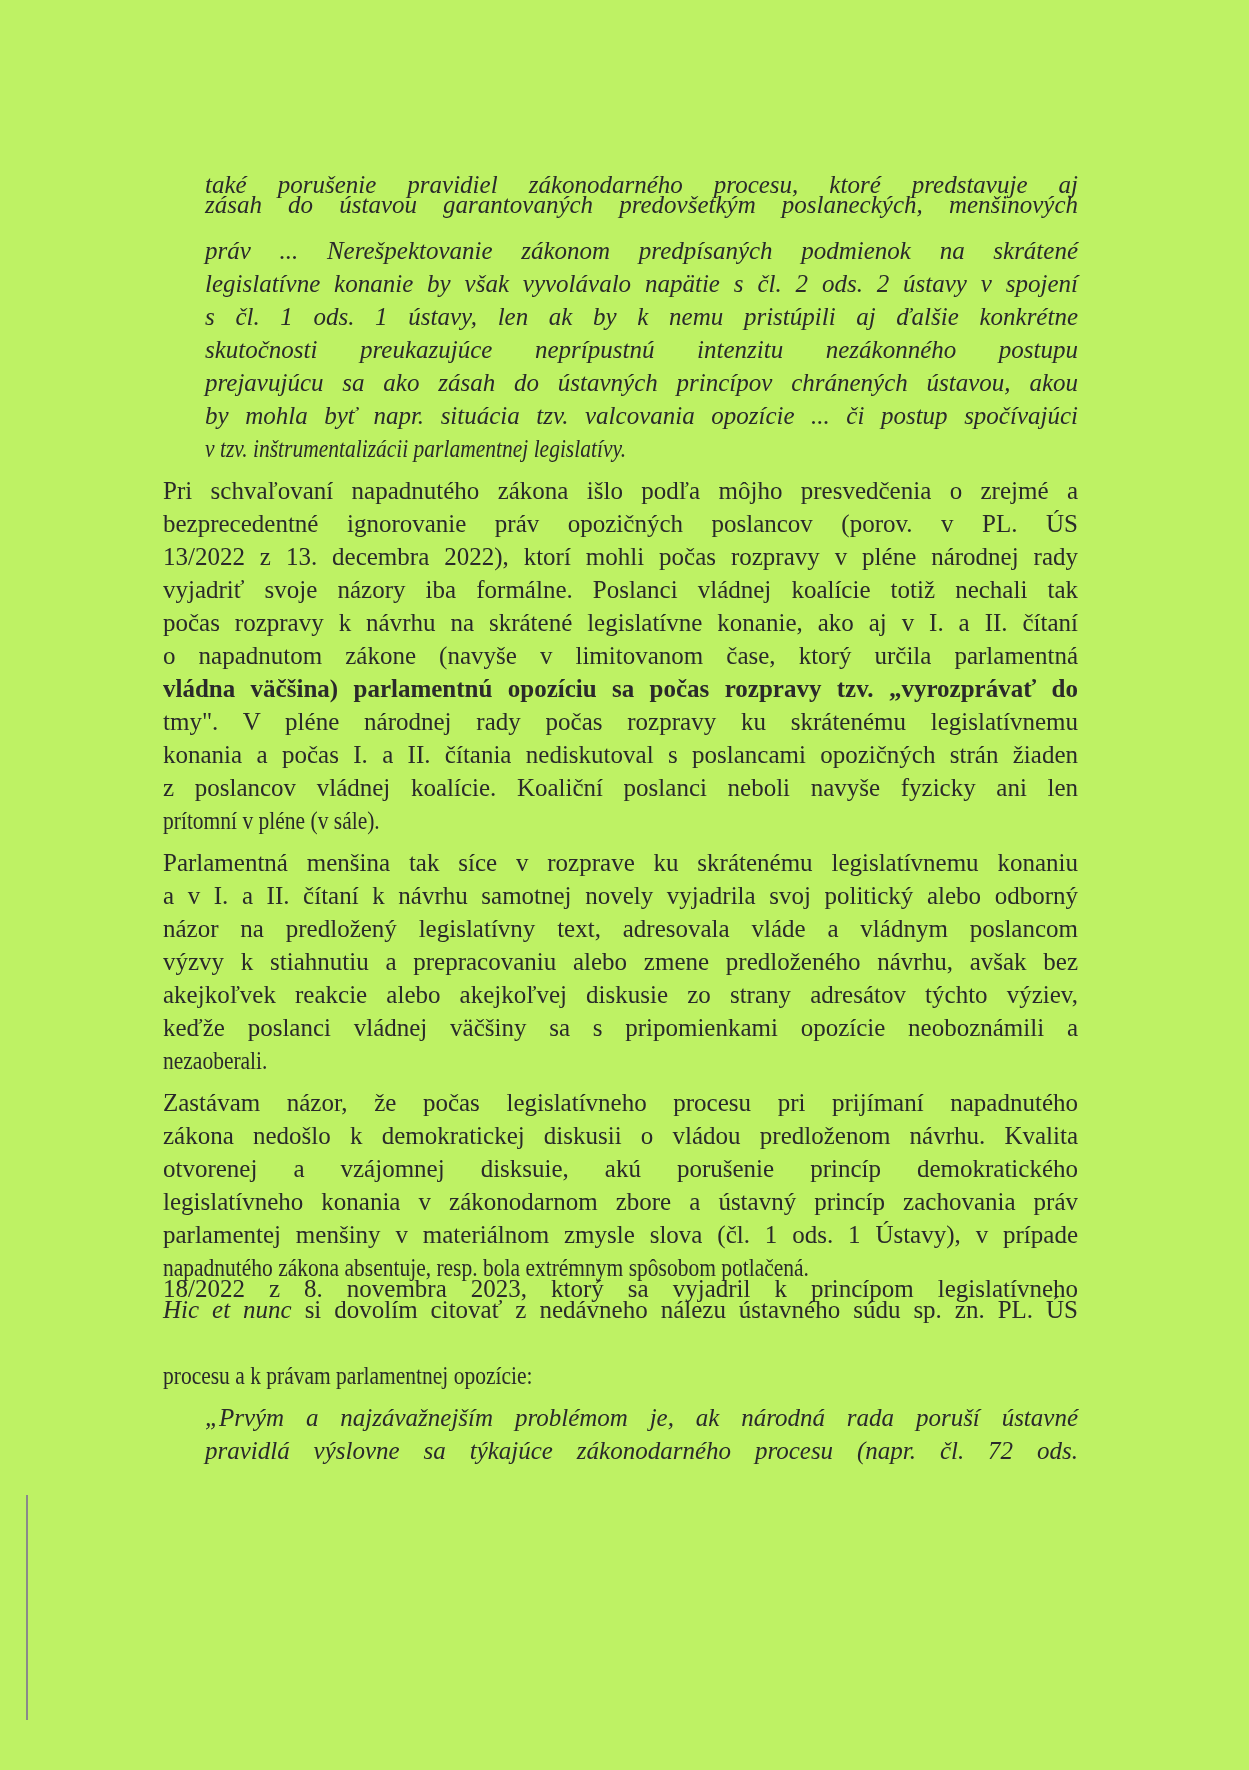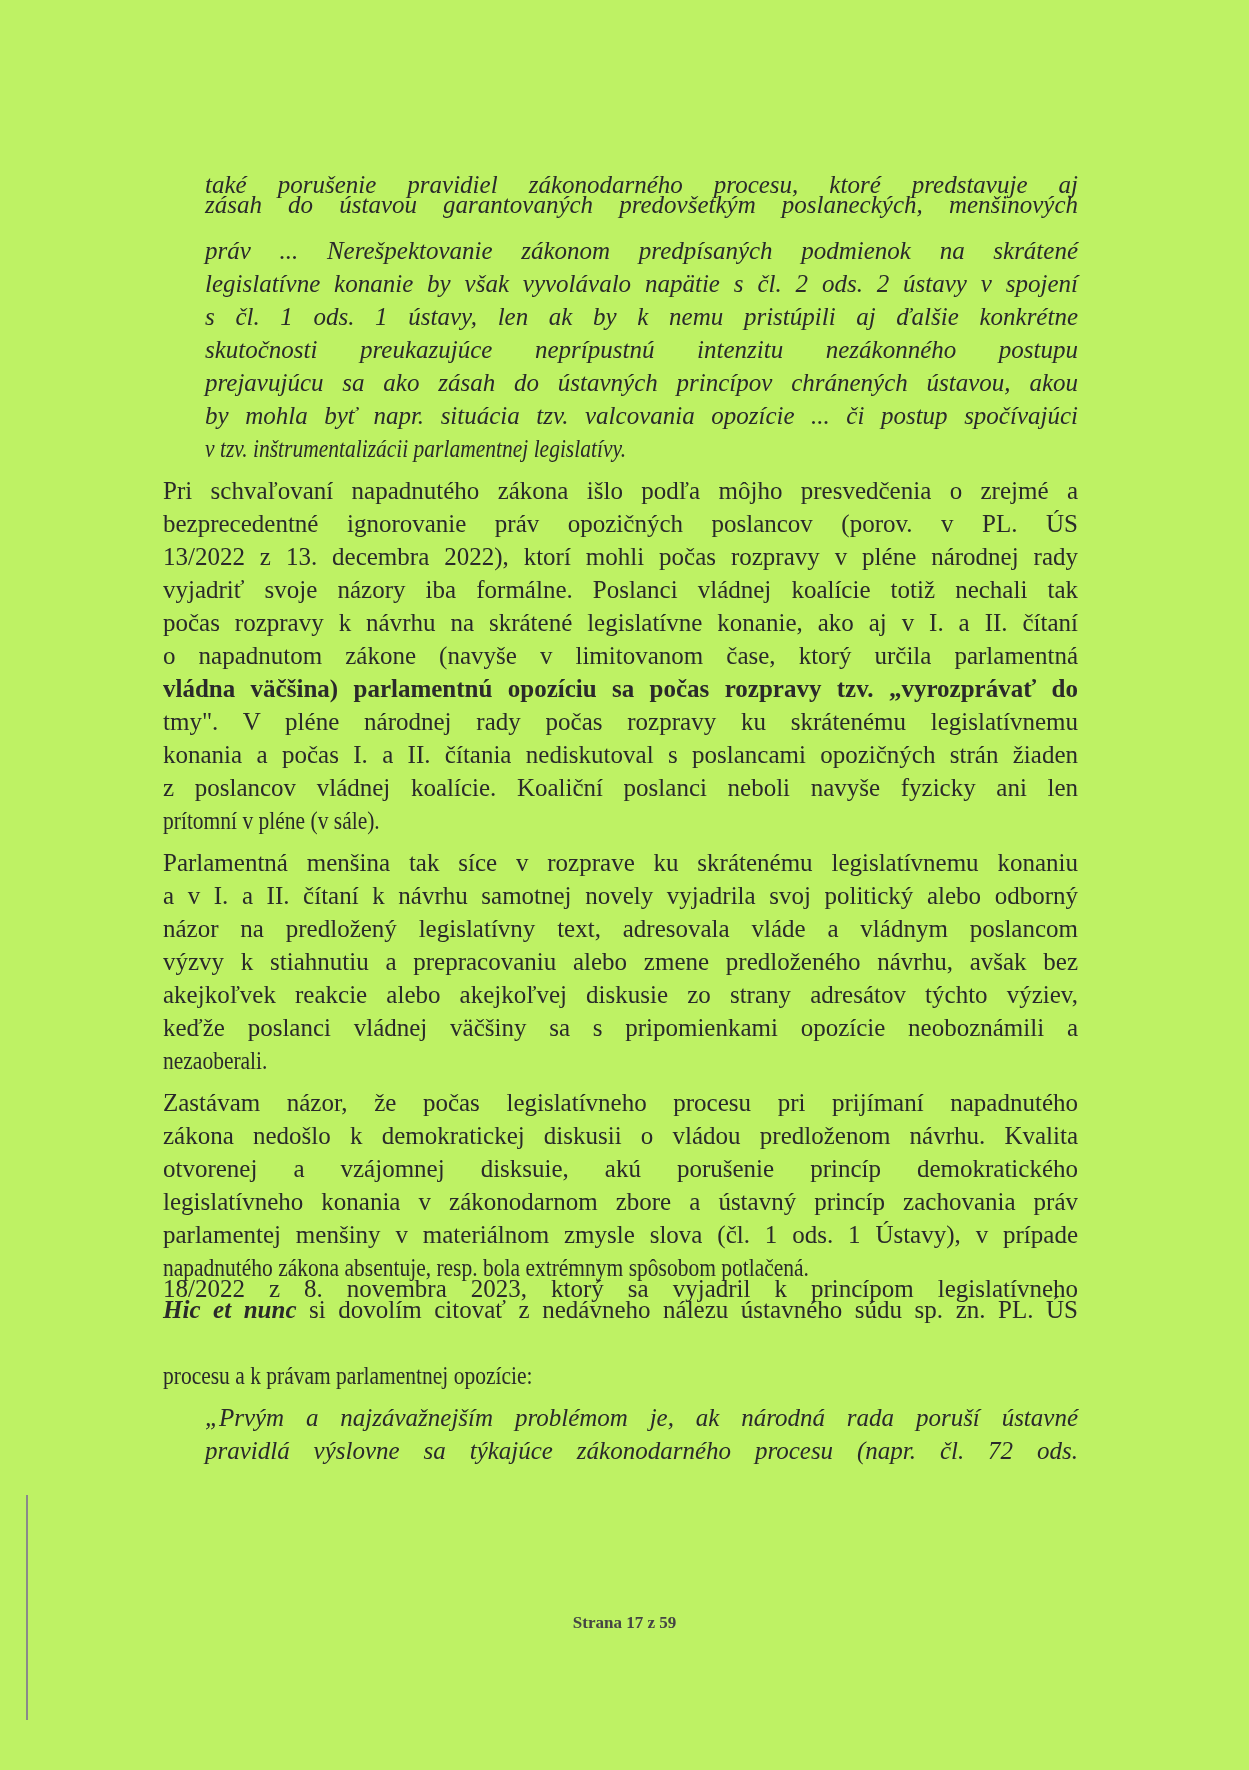--- a/index.html
+++ b/index.html
@@ -19,21 +19,21 @@
   }
   .quote .line { font-style: italic; }
   .body-left { left: 163px; }
   .quote-left { left: 205px; }
   .justify {
     display: block;
     text-align: justify;
     text-align-last: justify;
     white-space: normal;
   }
-  .it { font-style: italic; font-weight: bold; }
+  .it { font-style: italic; }
   .footer {
     position: absolute; left: 0; width: 1249px; top: 1613px;
     text-align: center; font-size: 17px; font-weight: bold; color: #444;
     font-family: "Liberation Serif", serif;
   }
   .scanline {
     position: absolute; left: 26px; top: 1495px; width: 2px; height: 225px;
     background: #8a8a8a;
   }
 </style>
@@ -91,16 +91,15 @@
     <div class="line body-left justify" style="top: 1293px; width: 915px;"><span class="it">Hic et nunc</span><span> si dovolím citovať z nedávneho nálezu ústavného súdu sp. zn. PL. ÚS</span></div>
     <div class="line body-left justify" style="top: 1272px; width: 915px;">18/2022 z 8. novembra 2023, ktorý sa vyjadril k princípom legislatívneho</div>
     <div class="line body-left" style="top: 1359px; transform: scaleX(0.86);">procesu a k právam parlamentnej opozície:</div>
   </div>
 
   <div class="quote">
     <div class="line quote-left justify" style="top: 1401px; width: 873px;">„Prvým a najzávažnejším problémom je, ak národná rada poruší ústavné</div>
     <div class="line quote-left justify" style="top: 1434px; width: 873px;">pravidlá výslovne sa týkajúce zákonodarného procesu (napr. čl. 72 ods.</div>
   </div>
 
-  <div class="footer">Strana 17 z 59</div>
 
   <div class="scanline"></div>
 </div>
 
 </body></html>

